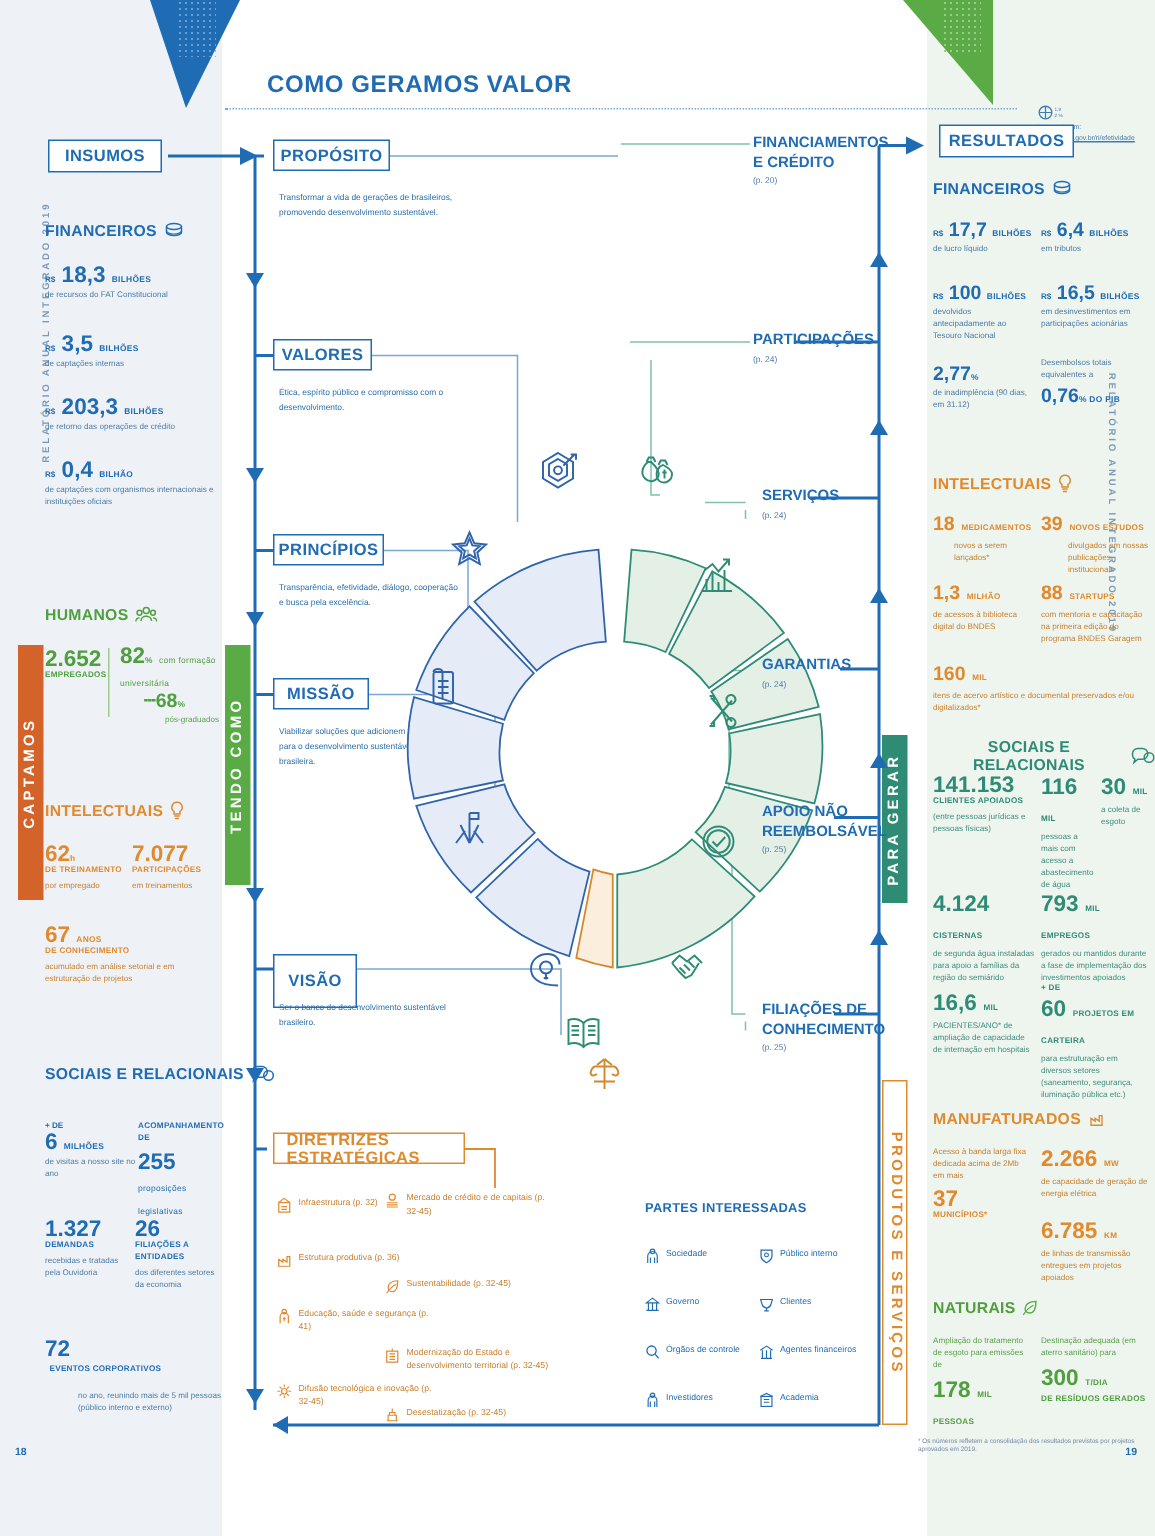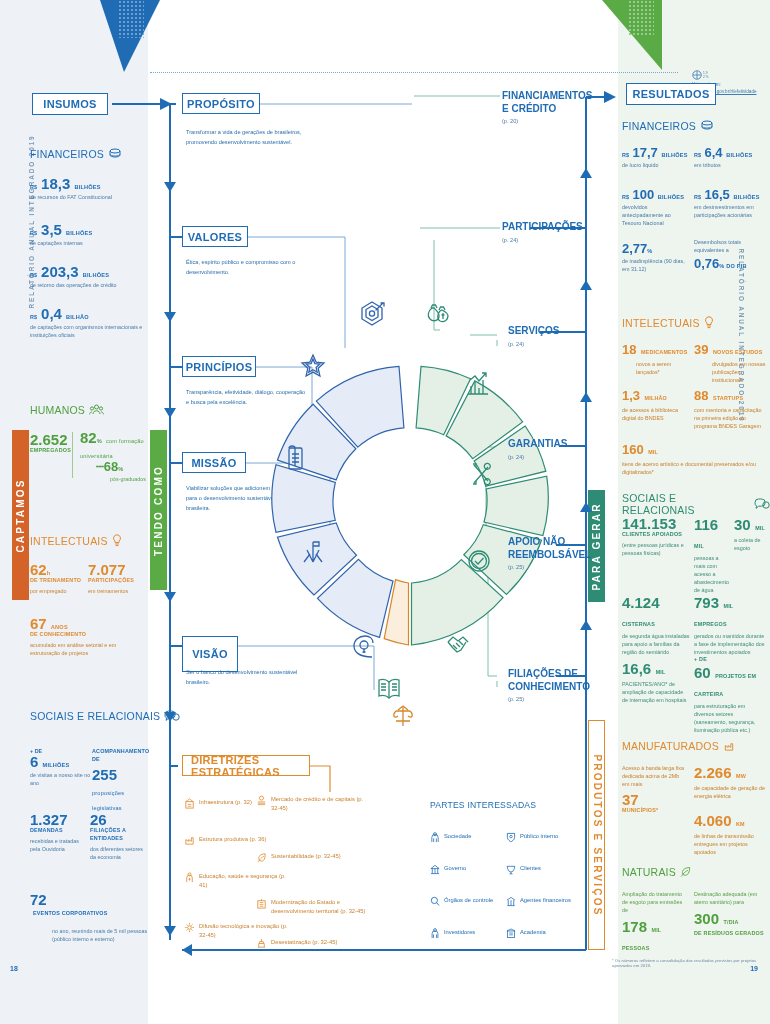--- a/index.html
+++ b/index.html
@@ -61,21 +61,21 @@
 
   
   .hdr-box {
     position:absolute; border:1.6px solid #1f6cb4; background:#fff;
     font-weight:bold; color:#1f6cb4; display:flex; align-items:center; justify-content:center;
     letter-spacing:.3px; padding:3px 8px; font-size:11px;
   }
   .hdr-box.orange { border-color:#e08a2e; color:#e08a2e; }
 
   
-  .sec-title { position:absolute; font-weight:normal; font-size:10.5px; letter-spacing:.2px; display:flex; align-items:center; gap:4px; }
+  .sec-title { position:absolute; font-weight:bold; font-size:10.5px; letter-spacing:.2px; display:flex; align-items:center; gap:4px;text-align:center; }
   .blue  { color:#1f6cb4; }
   .orange{ color:#e08a2e; }
   .green { color:#4f9f3f; }
   .teal  { color:#2e8c74; }
 
   
   .metric { position:absolute; }
   .big { font-size:15px; font-weight:bold; line-height:1; }
   .big.sm { font-size:13px; }
   .unit { font-size:5.6px; font-weight:bold; letter-spacing:.2px; }
@@ -124,20 +124,21 @@
 
   <div class="left-panel"></div>
   <div class="right-panel"></div>
   <div class="center-white"></div>
 
   <div class="corner-blue"></div>
   <div class="corner-dots"></div>
   <div class="corner-green"></div>
   <div class="corner-green-dots"></div>
 
+  <div class="header-title">COMO GERAMOS VALOR</div>
   <div class="header-rule"></div>
 
   <div class="side-label left">RELATÓRIO ANUAL INTEGRADO 2019</div>
   <div class="side-label right">RELATÓRIO ANUAL INTEGRADO 2019</div>
   <div class="page-num l">18</div>
   <div class="page-num r">19</div>
 
   <div class="qr-note">
     <svg class="ico" width="18" height="12" viewBox="0 0 18 12">
       <circle cx="5" cy="5" r="4.2" fill="none" stroke="#3f7cb4" stroke-width="0.9"></circle>
@@ -752,21 +753,21 @@
     <div class="desc o" style="margin:0;">Acesso à banda larga fixa dedicada acima de 2Mb em mais</div>
     <div class="big orange" style="margin-top:4px;">37</div>
     <div class="cap orange">MUNICÍPIOS*</div>
   </div>
   <div class="metric" style="left:694px; top:764px; width:72px;">
     <div><span class="big orange">2.266</span>
       <span class="cap orange">MW</span></div>
     <div class="desc o">de capacidade de geração de energia elétrica</div>
   </div>
   <div class="metric" style="left:694px; top:812px; width:72px;">
-    <div><span class="big orange">4.060</span>
+    <div><span class="big orange">6.785</span>
       <span class="cap orange">KM</span></div>
     <div class="desc o">de linhas de transmissão entregues em projetos apoiados</div>
   </div>
 
   <div class="sec-title green" style="left:622px; top:866px;">
     <span>NATURAIS</span>
     <svg class="ico" width="11" height="12" viewBox="0 0 12 12">
         <path d="M10.5 1.2C5 1.2 2.6 3.8 2.6 6.5a3 3 0 0 0 3.1 3.1c3.2 0 4.8-3.6 4.8-8.4z" fill="none" stroke="#5aab46" stroke-width="1"></path>
         <path d="M1.3 11c2-3.2 4.2-5.4 7.4-7" stroke="#5aab46" stroke-width=".9" fill="none"></path>
       </svg>

